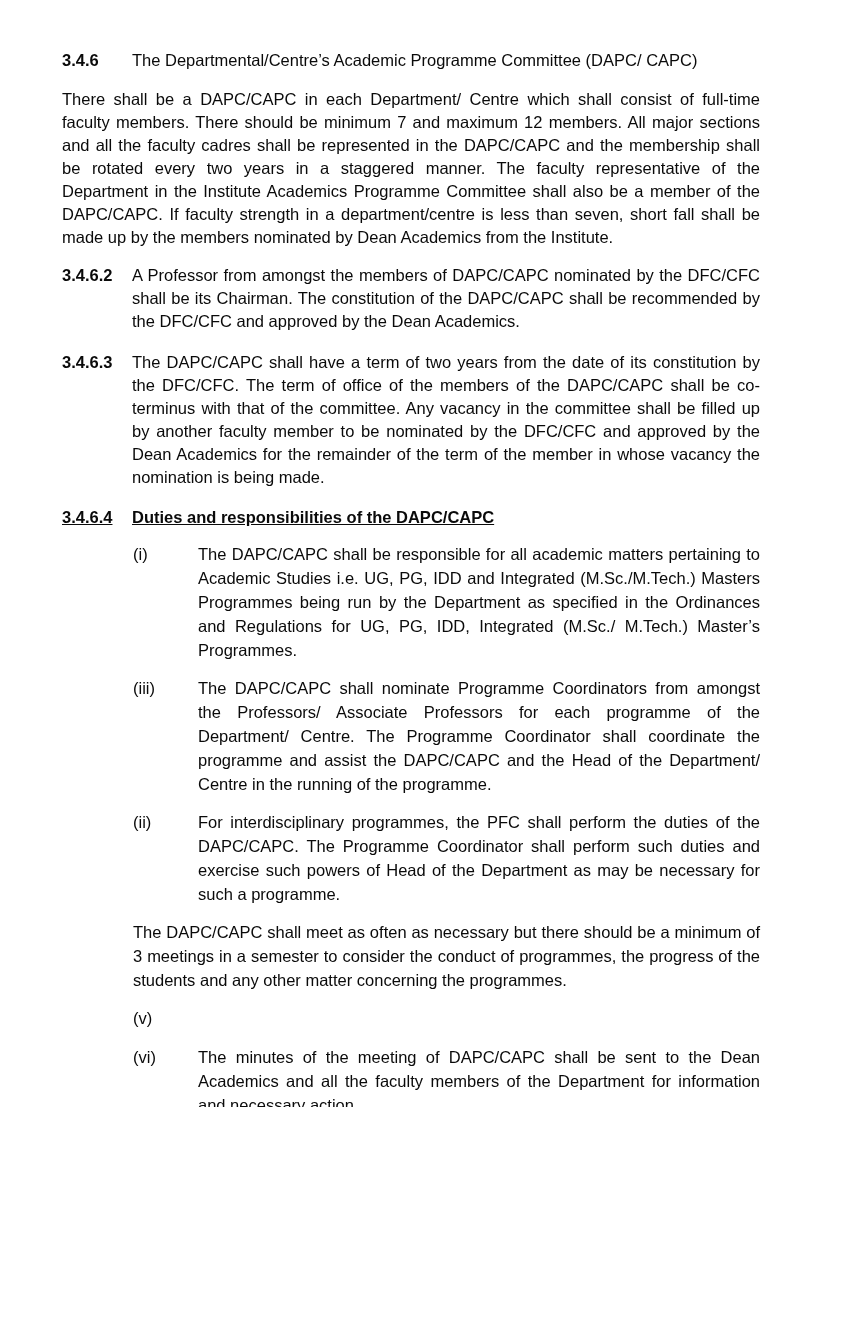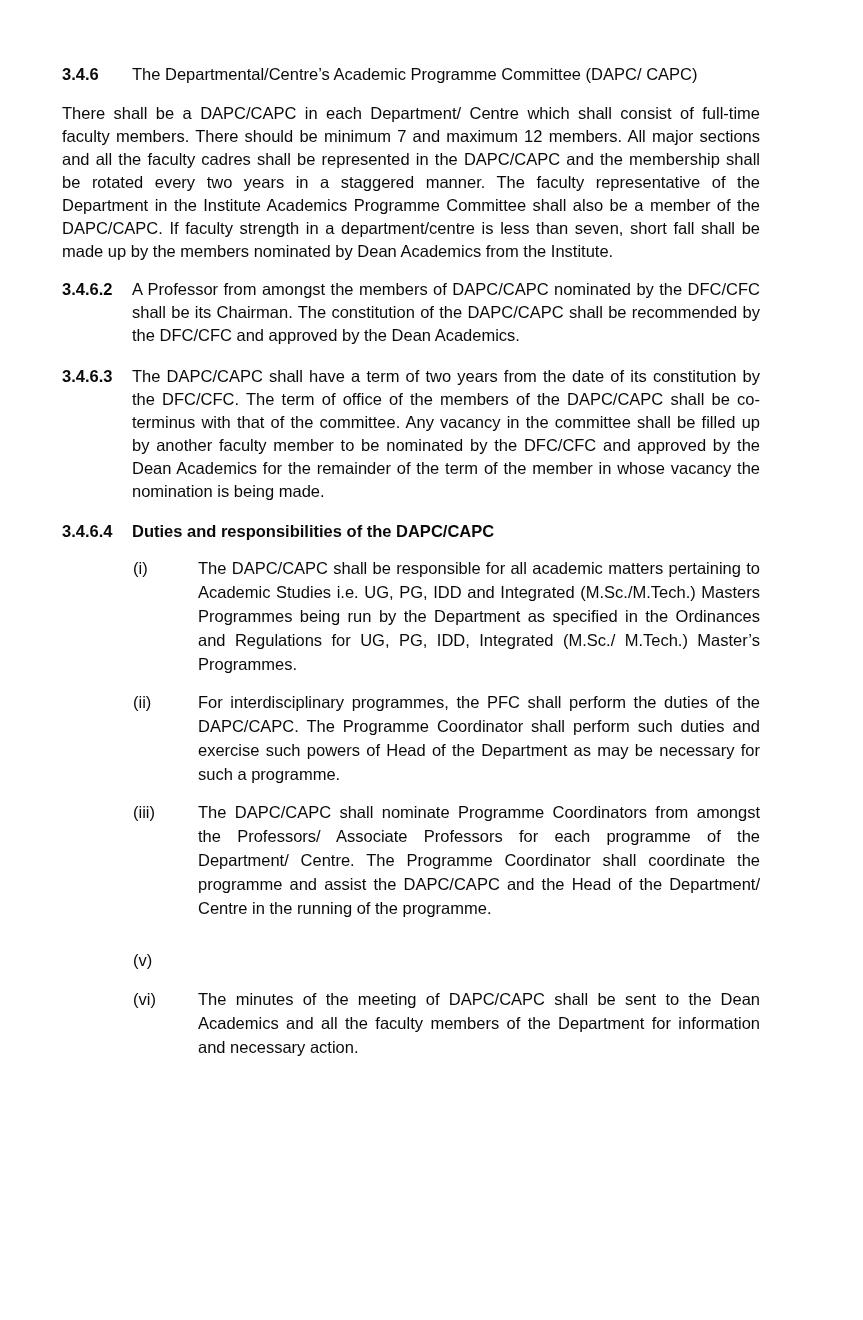--- a/index.html
+++ b/index.html
@@ -5,21 +5,21 @@
   * { margin: 0; padding: 0; box-sizing: border-box; }
   html, body { background: #ffffff; }
   .page {
     position: relative;
     width: 863px;
     height: 1107px;
     background: #ffffff;
     color: #0a0a0a;
     font-family: "Liberation Sans", "DejaVu Sans", sans-serif;
     font-size: 16.5px;
-    padding: 62px 103px 0 62px;
+    padding: 48px 103px 0 62px;
     overflow: hidden;
   }
   .row { display: flex; margin-bottom: 15px; }
   .row .num {
     width: 70px;
     flex-shrink: 0;
     font-weight: 700;
     line-height: 23px;
   }
   .row .body {
@@ -28,21 +28,21 @@
     line-height: 23px;
   }
   .heading { margin-bottom: 16px; }
   .heading .num { line-height: 24px; }
   .heading .body {
     font-weight: 400;
     line-height: 24px;
     text-align: left;
     max-width: 580px;
   }
-  .subheading { margin-bottom: 13px; }
+  .subheading { margin-bottom: 13px; text-decoration: underline; }
   .subheading .body {
     font-weight: 700;
     text-align: left;
   }
   .item {
     display: flex;
     margin-left: 71px;
     margin-bottom: 14px;
   }
   .item .marker {
@@ -84,30 +84,31 @@
     <div class="num">3.4.6.4</div>
     <div class="body">Duties and responsibilities of the DAPC/CAPC</div>
   </div>
 
   <div class="item">
     <div class="marker">(i)</div>
     <div class="text">The DAPC/CAPC shall be responsible for all academic matters pertaining to Academic Studies i.e. UG, PG, IDD and Integrated (M.Sc./M.Tech.) Masters Programmes being run by the Department as specified in the Ordinances and Regulations for UG, PG, IDD, Integrated (M.Sc./ M.Tech.) Master’s Programmes.</div>
   </div>
 
   <div class="item">
+    <div class="marker">(iii)</div>
+    <div class="text">The DAPC/CAPC shall nominate Programme Coordinators from amongst the Professors/ Associate Professors for each programme of the Department/ Centre. The Programme Coordinator shall coordinate the programme and assist the DAPC/CAPC and the Head of the Department/ Centre in the running of the programme.</div>
+  </div>
+
+  <div class="item">
     <div class="marker">(ii)</div>
     <div class="text">For interdisciplinary programmes, the PFC shall perform the duties of the DAPC/CAPC. The Programme Coordinator shall perform such duties and exercise such powers of Head of the Department as may be necessary for such a programme.</div>
   </div>
 
   <div class="item">
-    <div class="marker">(iii)</div>
-    <div class="text">The DAPC/CAPC shall nominate Programme Coordinators from amongst the Professors/ Associate Professors for each programme of the Department/ Centre. The Programme Coordinator shall coordinate the programme and assist the DAPC/CAPC and the Head of the Department/ Centre in the running of the programme.</div>
-  </div>
-
-  <div class="item">
+    <div class="text">The DAPC/CAPC shall meet as often as necessary but there should be a minimum of 3 meetings in a semester to consider the conduct of programmes, the progress of the students and any other matter concerning the programmes.</div>
   </div>
 
   <div class="item">
     <div class="marker">(v)</div>
   </div>
 
   <div class="item">
     <div class="marker">(vi)</div>
     <div class="text">The minutes of the meeting of DAPC/CAPC shall be sent to the Dean Academics and all the faculty members of the Department for information and necessary action.</div>
   </div>

